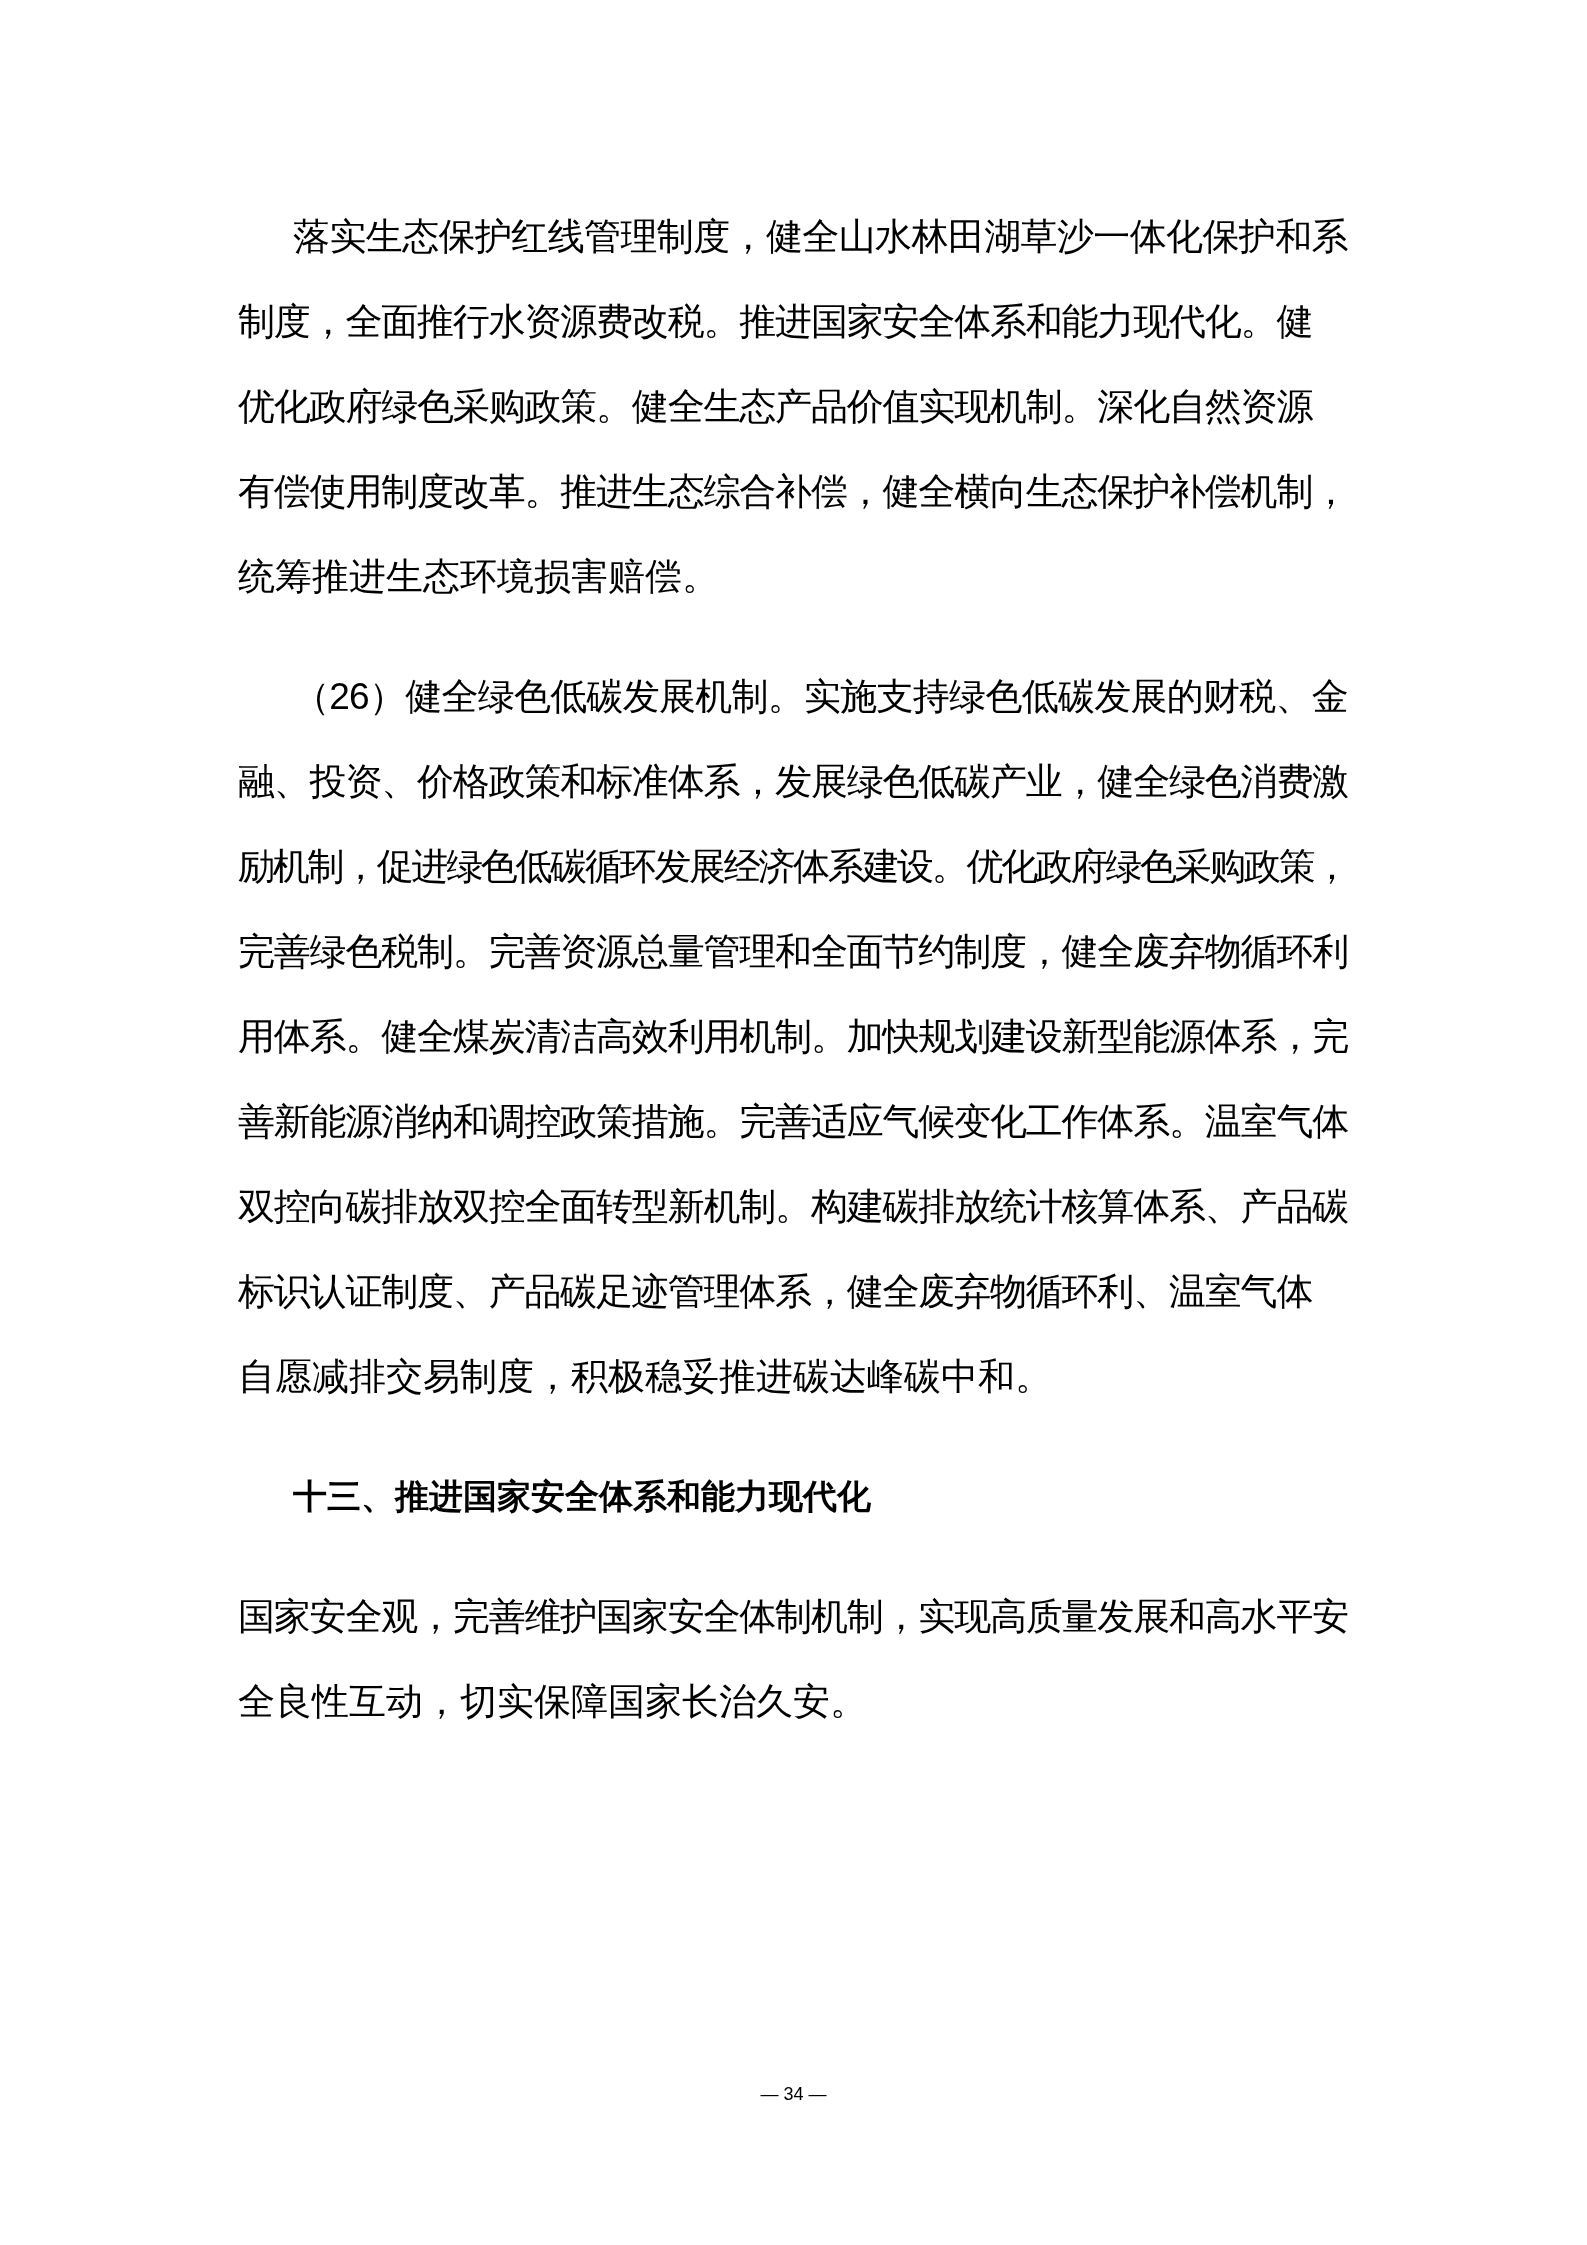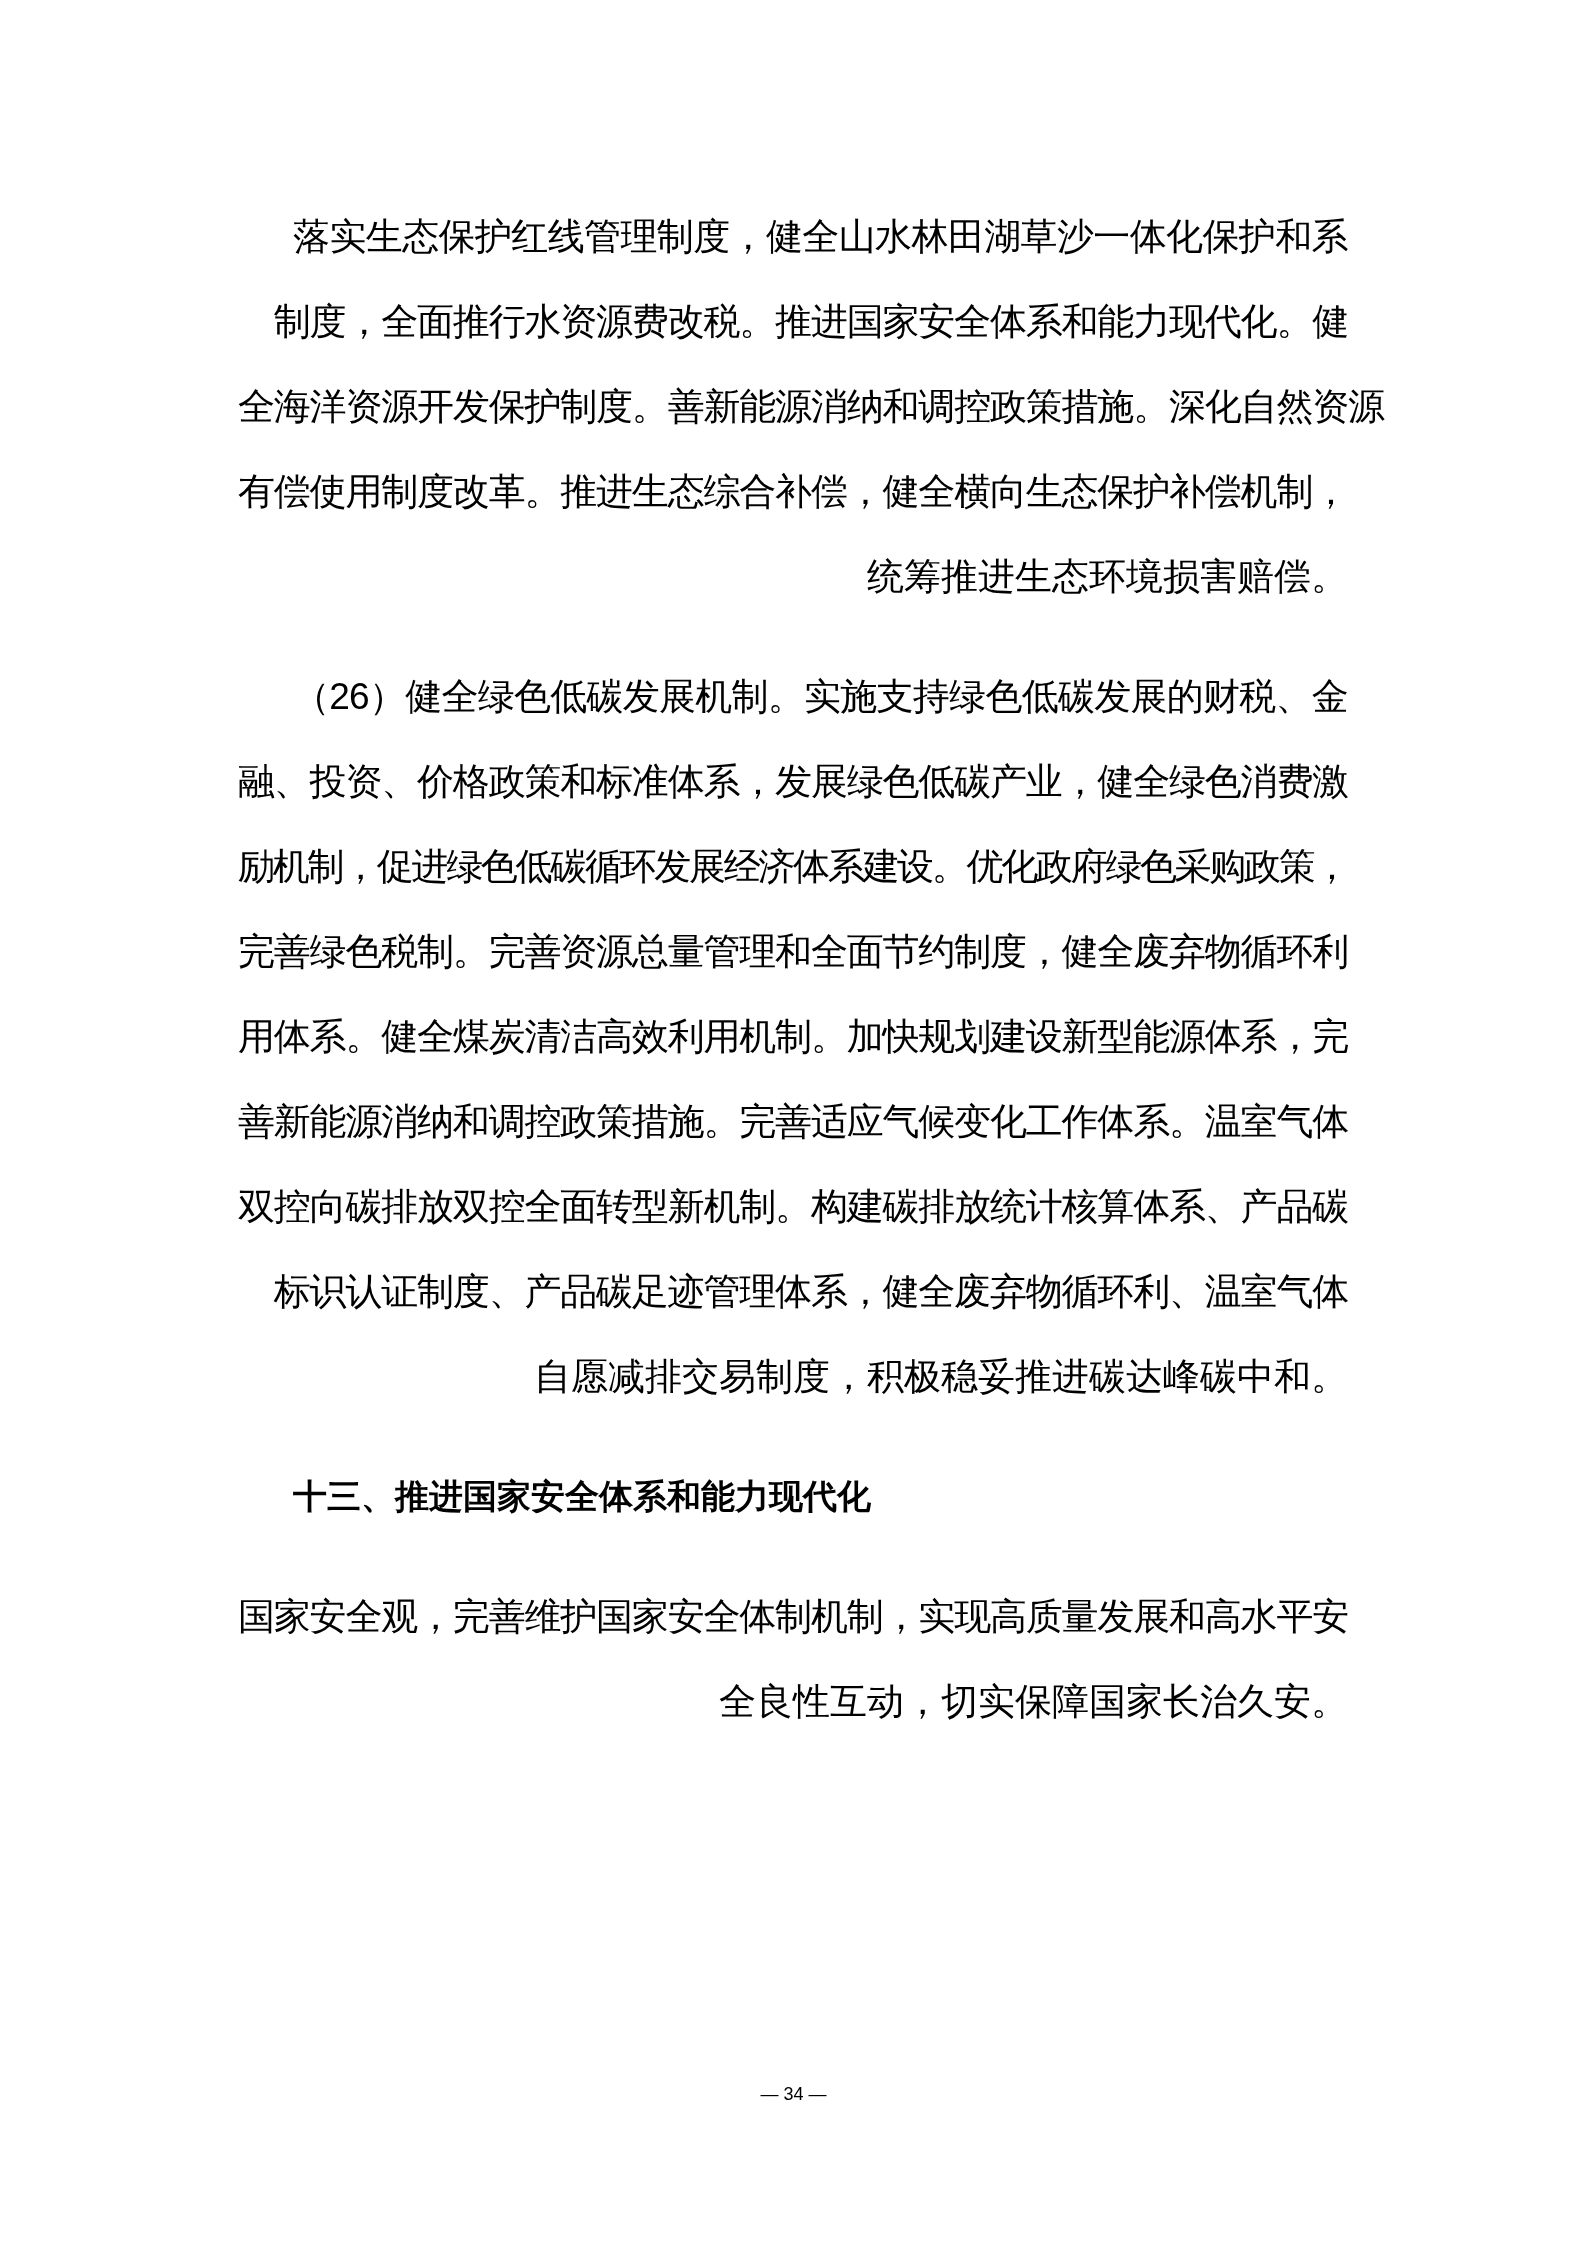--- a/index.html
+++ b/index.html
@@ -25,21 +25,21 @@
     margin: 0 0 35px 0;
   }
   .block:last-child {
     margin-bottom: 0;
   }
   .line {
     height: 85px;
     line-height: 85px;
     font-size: 37px;
     white-space: nowrap;
-    text-align: right;
+    text-align: left;
   }
   .line.indent {
     padding-left: 55px;
   }
   .heading-line {
     height: 85px;
     line-height: 85px;
     font-size: 34px;
     font-weight: bold;
     padding-left: 55px;
@@ -57,21 +57,21 @@
     color: #000000;
   }
 </style>
 </head>
 <body>
 
 <main class="content">
     <section class="block">
       <div class="line indent fill"><span style="letter-spacing: -0.62069px;">落实生态保护红线管理制度，健全山水林田湖草沙一体化保护和系</span></div>
       <div class="line fill"><span style="letter-spacing: -1.19355px;">制度，全面推行水资源费改税。推进国家安全体系和能力现代化。健</span></div>
-      <div class="line fill"><span style="letter-spacing: -1.19355px;">全海洋资源开发保护制度。善新能源消纳和调控政策措施。深化自然资源</span></div>
+      <div class="line fill"><span style="letter-spacing: -1.19355px;">优化政府绿色采购政策。健全生态产品价值实现机制。深化自然资源</span></div>
       <div class="line fill"><span style="letter-spacing: -1.19355px;">有偿使用制度改革。推进生态综合补偿，健全横向生态保护补偿机制，</span></div>
       <div class="line last"><span>统筹推进生态环境损害赔偿。</span></div>
     </section>
     <section class="block">
       <div class="line indent fill"><span style="letter-spacing: -0.738542px;">（26）健全绿色低碳发展机制。实施支持绿色低碳发展的财税、金</span></div>
       <div class="line fill"><span style="letter-spacing: -1.19355px;">融、投资、价格政策和标准体系，发展绿色低碳产业，健全绿色消费激</span></div>
       <div class="line fill"><span style="letter-spacing: -2.3125px;">励机制，促进绿色低碳循环发展经济体系建设。优化政府绿色采购政策，</span></div>
       <div class="line fill"><span style="letter-spacing: -1.19355px;">完善绿色税制。完善资源总量管理和全面节约制度，健全废弃物循环利</span></div>
       <div class="line fill"><span style="letter-spacing: -1.19355px;">用体系。健全煤炭清洁高效利用机制。加快规划建设新型能源体系，完</span></div>
       <div class="line fill"><span style="letter-spacing: -1.19355px;">善新能源消纳和调控政策措施。完善适应气候变化工作体系。温室气体</span></div>

